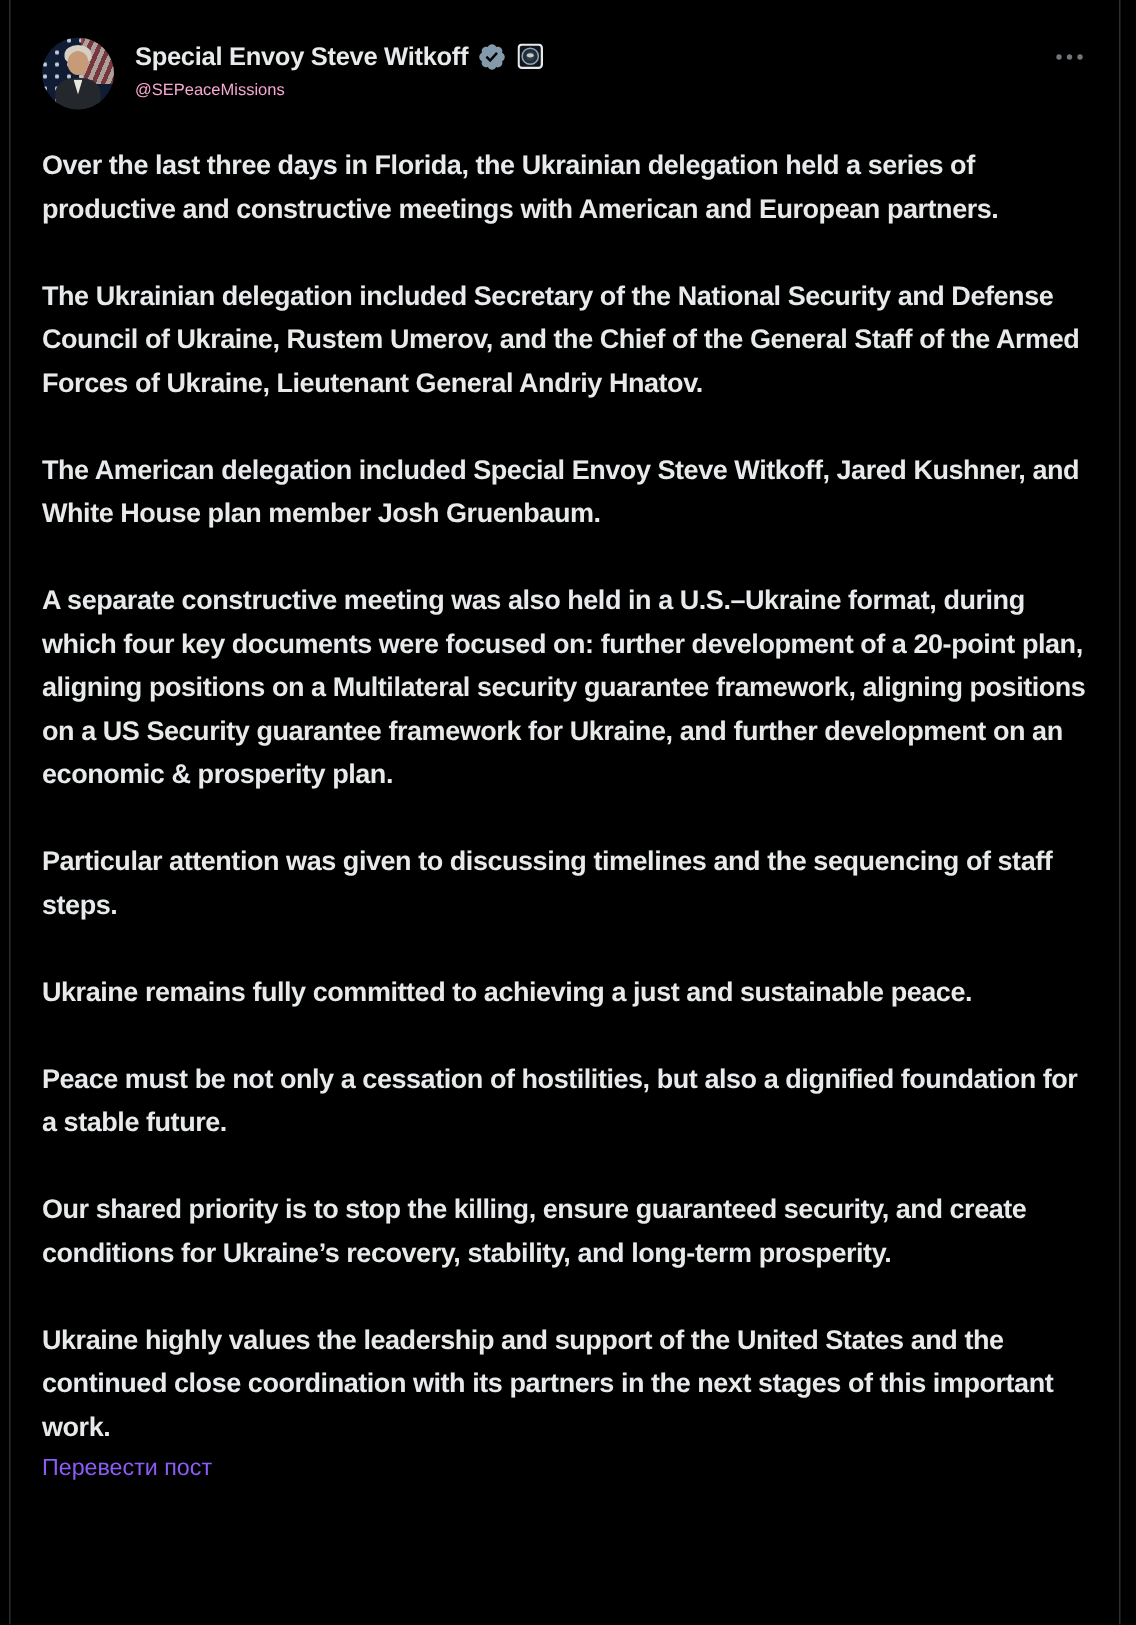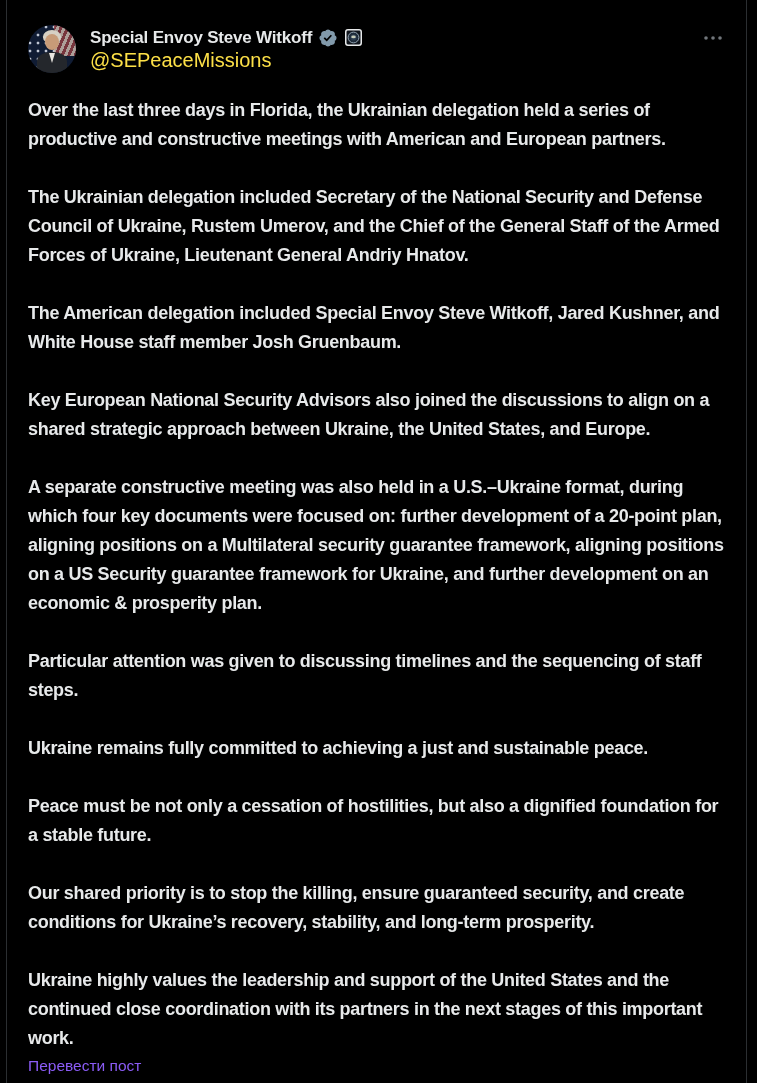--- a/index.html
+++ b/index.html
@@ -65,22 +65,22 @@
   .name-row {
     display: flex; align-items: center; gap: 5px;
     color: #e7e9ea;
     font-size: 17px; font-weight: 700; letter-spacing: -0.2px;
     line-height: 21px;
     cursor: pointer;
   }
   .badge-verified { display: inline-flex; margin-left: 1px; cursor: pointer; }
   .badge-affiliate { display: inline-flex; margin-left: 2px; cursor: pointer; }
   .handle {
-    color: #fde047;
-    font-size: 20px;
+    color: #f9a8d4;
+    font-size: 11px;
     line-height: 21px;
     margin-top: 2px;
     font-weight: 400;
     cursor: pointer;
   }
   .more-btn {
     margin-left: auto;
     padding: 6px 2px;
     cursor: pointer;
     display: flex;
@@ -149,23 +149,22 @@
       </svg>
     </div>
   </div>
 
   <div class="tweet-body">
 
       <p>Over the last three days in Florida, the Ukrainian delegation held a series of productive and constructive meetings with American and European partners.</p>
 
       <p>The Ukrainian delegation included Secretary of the National Security and Defense Council of Ukraine, Rustem Umerov, and the Chief of the General Staff of the Armed Forces of Ukraine, Lieutenant General Andriy Hnatov.</p>
 
-      <p>The American delegation included Special Envoy Steve Witkoff, Jared Kushner, and White House staff member Josh Gruenbaum.</p>
+      <p>The American delegation included Special Envoy Steve Witkoff, Jared Kushner, and White House plan member Josh Gruenbaum.</p>
 
-      <p>Key European National Security Advisors also joined the discussions to align on a shared strategic approach between Ukraine, the United States, and Europe.</p>
 
       <p>A separate constructive meeting was also held in a U.S.–Ukraine format, during which four key documents were focused on: further development of a 20-point plan, aligning positions on a Multilateral security guarantee framework, aligning positions on a US Security guarantee framework for Ukraine, and further development on an economic &amp; prosperity plan.</p>
 
       <p>Particular attention was given to discussing timelines and the sequencing of staff steps.</p>
 
       <p>Ukraine remains fully committed to achieving a just and sustainable peace.</p>
 
       <p>Peace must be not only a cessation of hostilities, but also a dignified foundation for a stable future.</p>
 
       <p>Our shared priority is to stop the killing, ensure guaranteed security, and create conditions for Ukraine’s recovery, stability, and long-term prosperity.</p>

